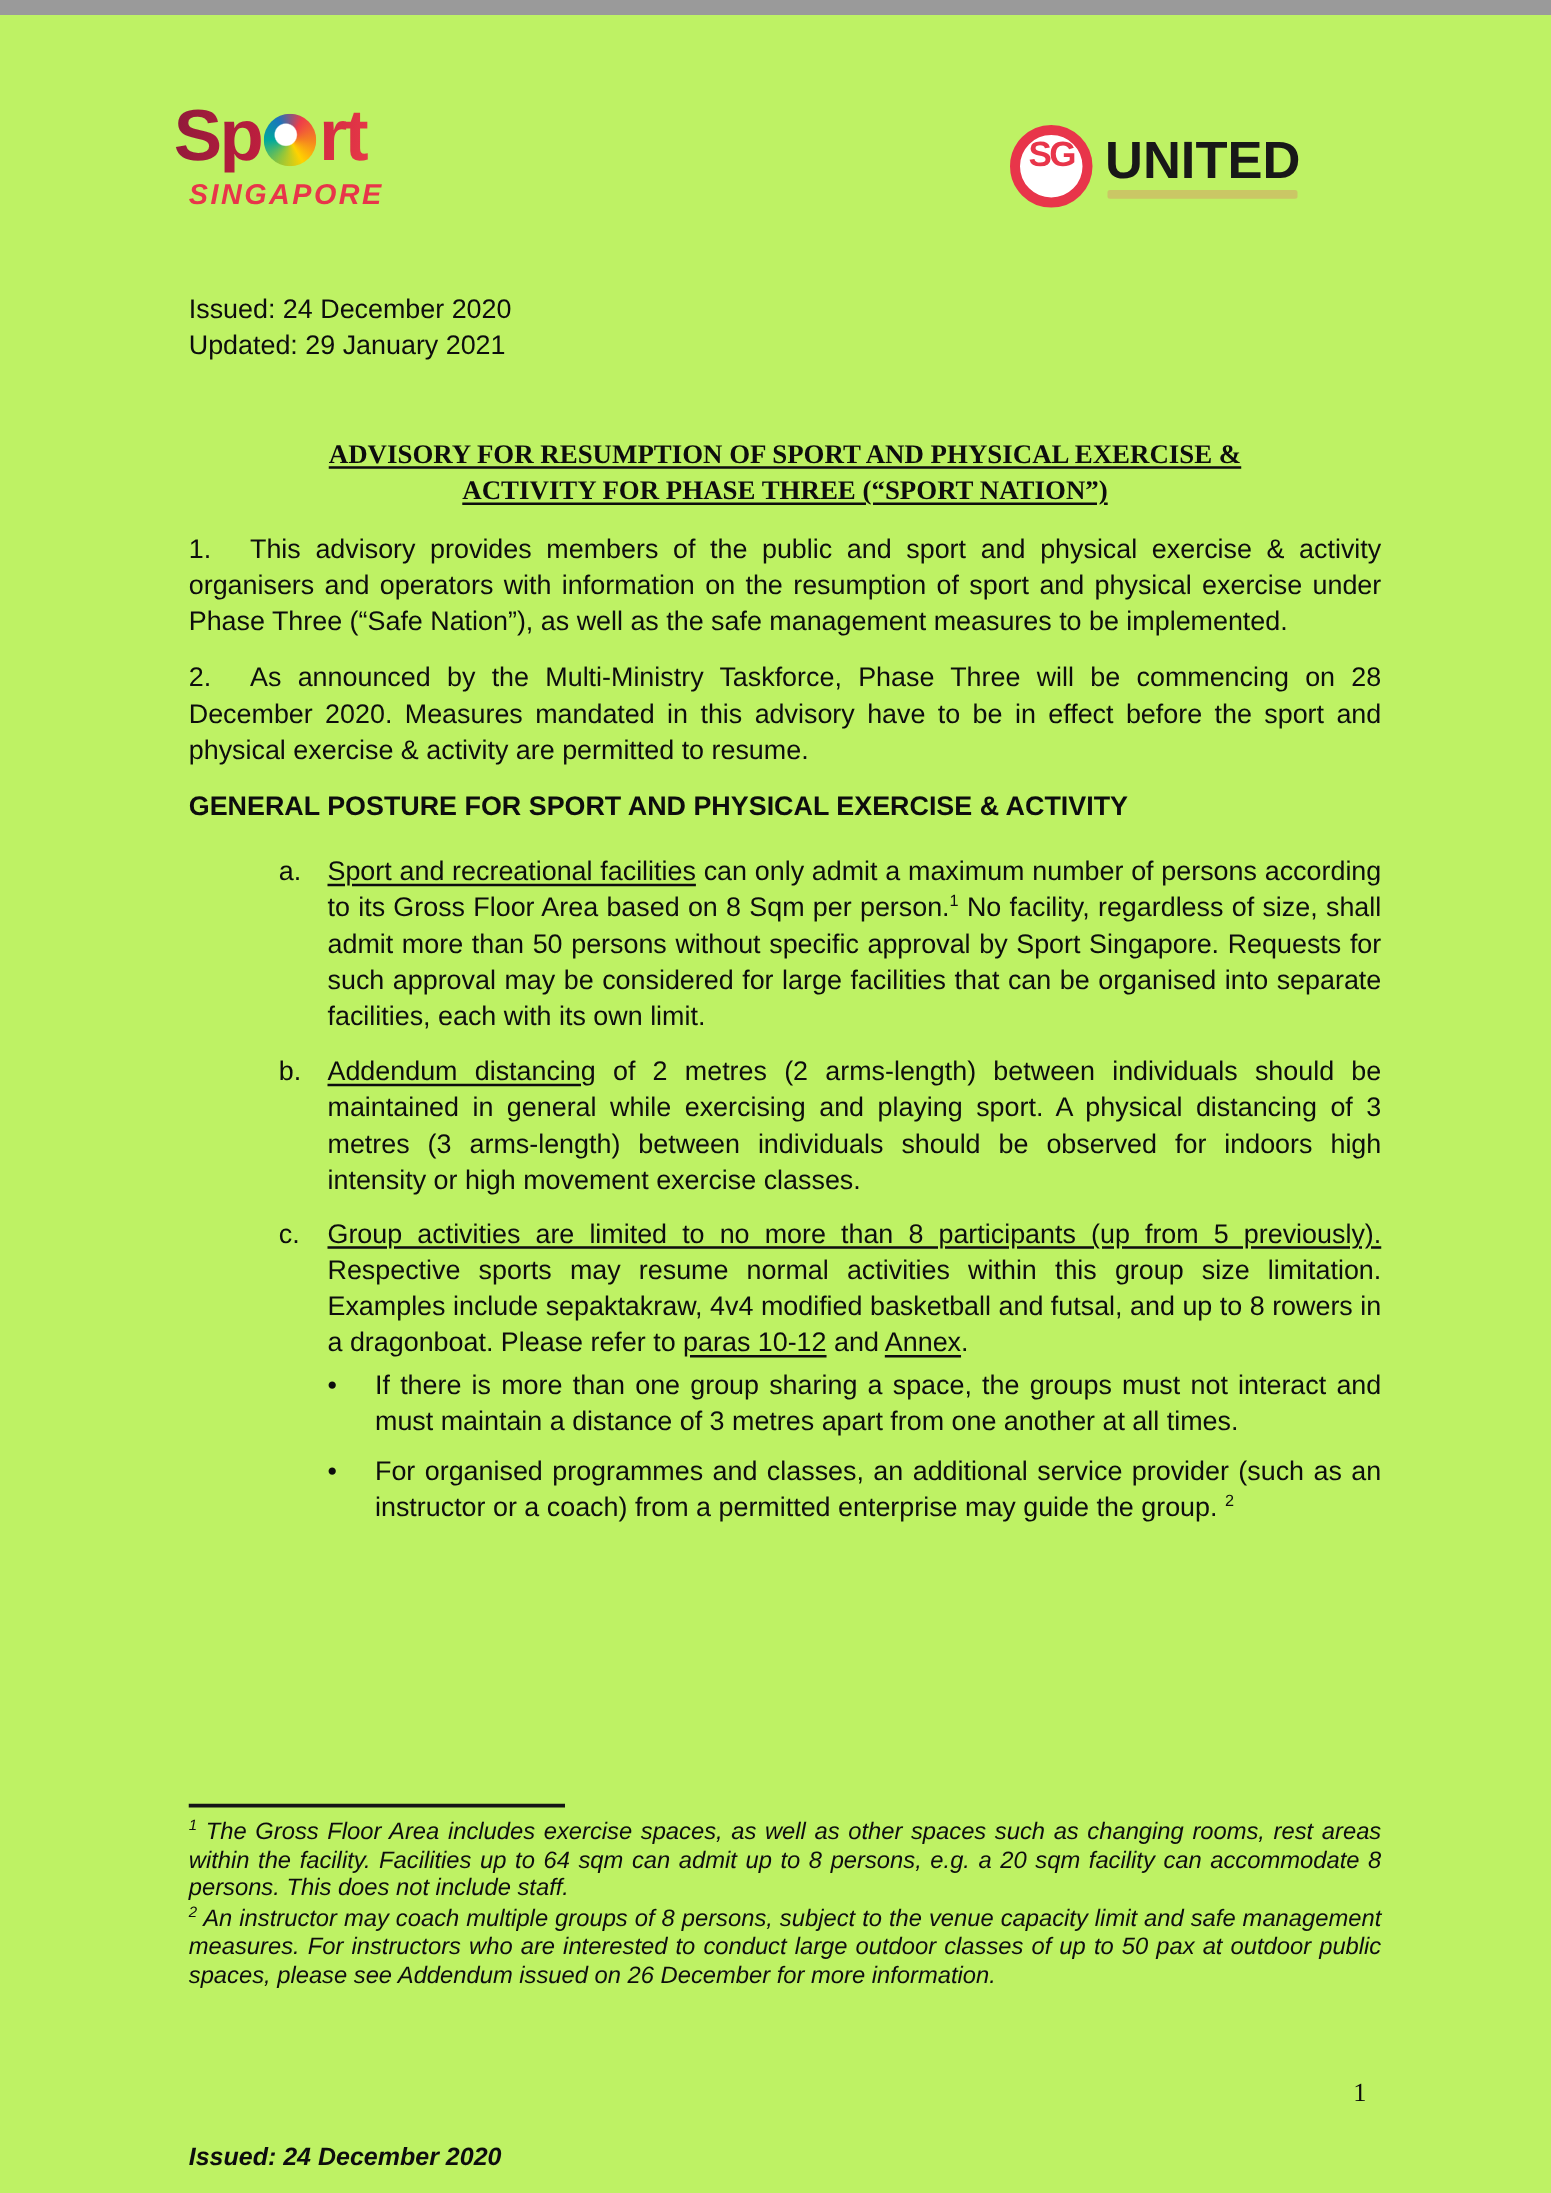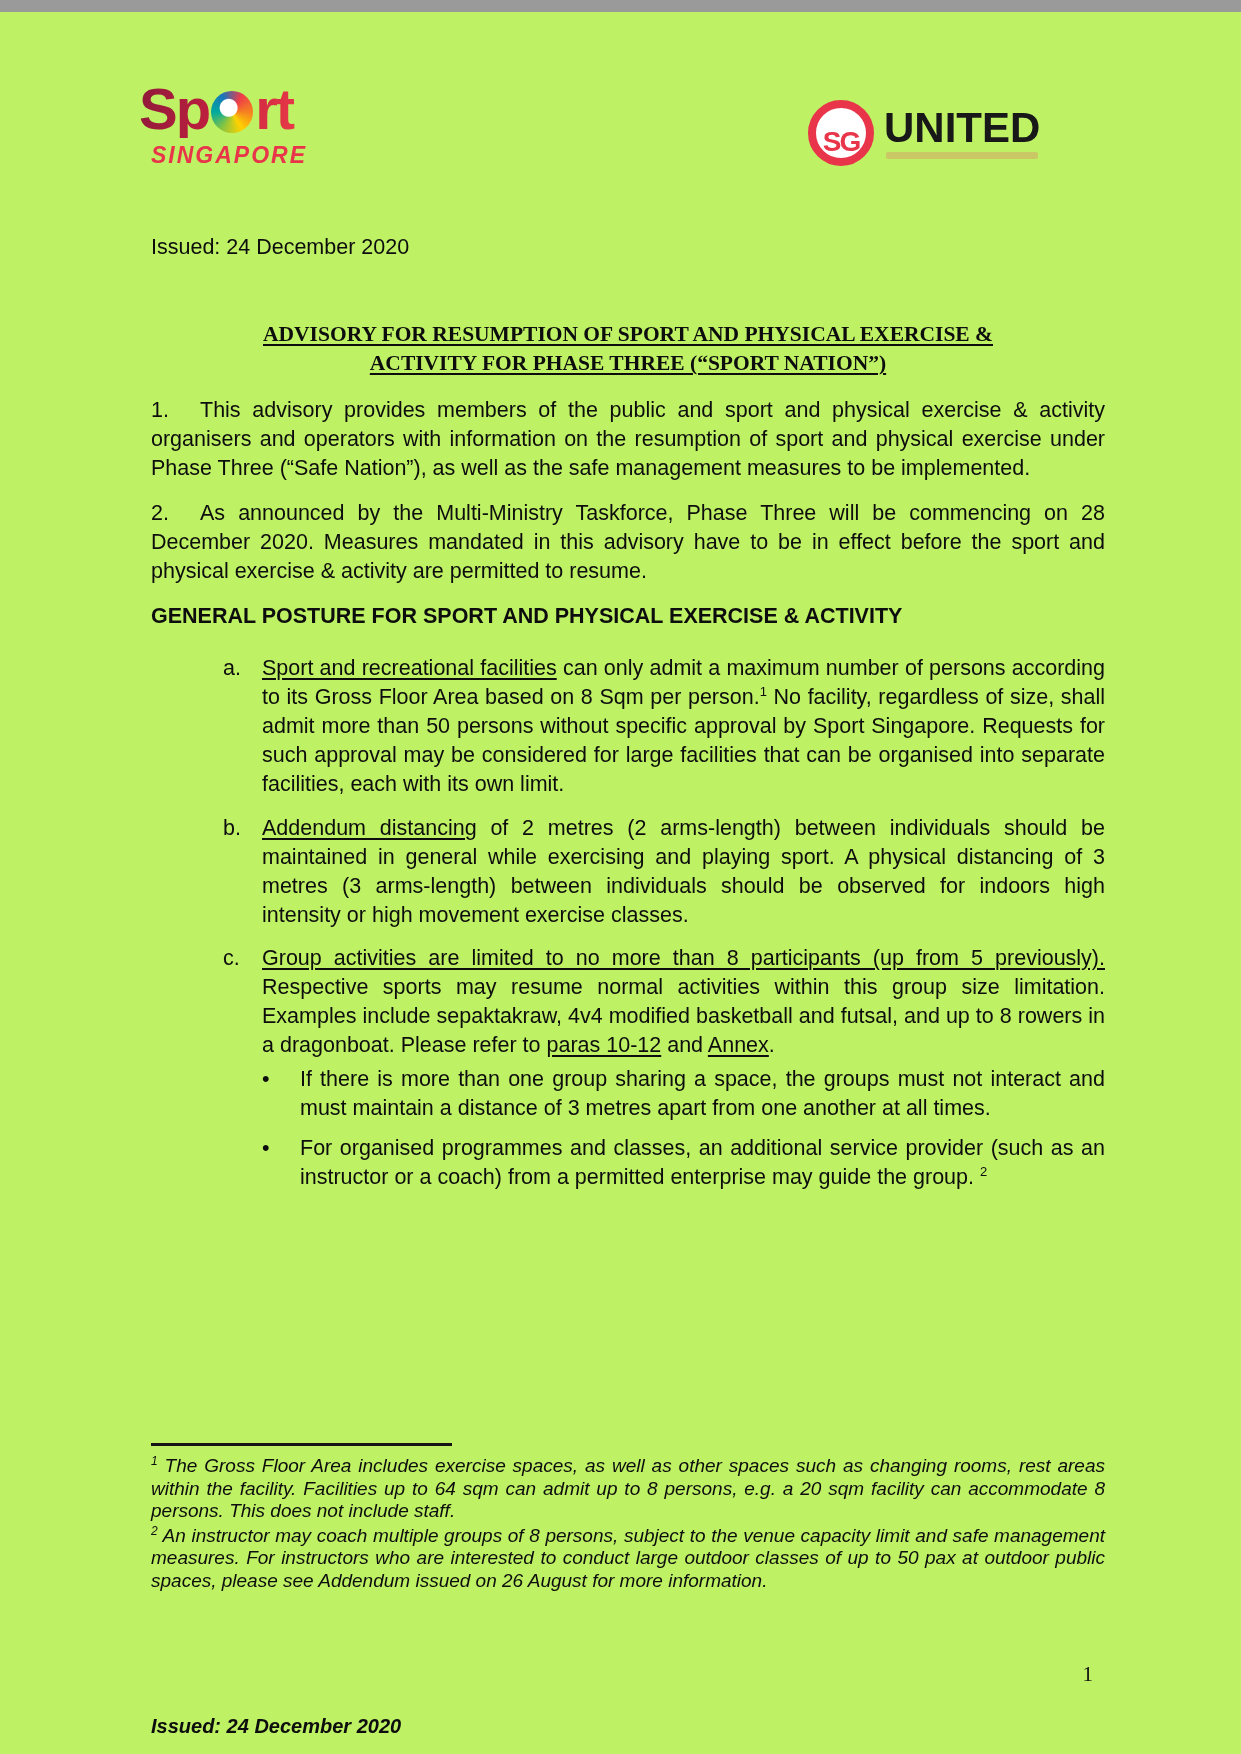--- a/index.html
+++ b/index.html
@@ -30,21 +30,21 @@
       conic-gradient(from 30deg, #ee3d49, #f58220, #ffd200, #8bc53f, #00a99d, #1b75bb, #ee3d49);
   }
   .sport-sub {
     margin-top:6px; padding-left:12px;
     font-size:23px; font-style:italic; font-weight:700;
     color:#e8354a; letter-spacing:2px;
   }
   .sgu-logo {position:absolute; left:808px; top:88px; display:flex; align-items:center; gap:10px;}
   .sg-circle {
     width:50px; height:50px; border:8px solid #e8354a; border-radius:50%;
-    display:flex; align-items:flex-end; justify-content:center; background:#fff;
+    display:flex; align-items:flex-start; justify-content:center; background:#fff;
   }
   .sg-circle-text {font-size:28px; font-weight:800; color:#e8354a; letter-spacing:-2px;}
   .sgu-col {display:flex; flex-direction:column;align-items:center;}
   .sgu-word {font-size:42px; font-weight:800; color:#181818; letter-spacing:0px; line-height:1;}
   .sgu-tagline {height:7px; width:152px; background:rgba(234,90,105,0.28); border-radius:2px; margin-top:3px;}
 
   
   .bodytext {font-size:21.5px; line-height:29px;}
   .dates {}
   .dates div {white-space:nowrap;}
@@ -104,20 +104,21 @@
       <span class="sg-circle-text">SG</span>
     </div>
     <div class="sgu-col">
       <span class="sgu-word">UNITED</span>
       <span class="sgu-tagline"></span>
     </div>
   </div>
 
   <div class="bodytext dates">
     <div>Issued: 24 December 2020</div>
+    <div>Updated: 29 January 2021</div>
   </div>
 
   <div class="doc-title">
     <div><span class="u">ADVISORY FOR RESUMPTION OF SPORT AND PHYSICAL EXERCISE &amp;</span></div>
     <div><span class="u">ACTIVITY FOR PHASE THREE (“SPORT NATION”)</span></div>
   </div>
 
   <div class="bodytext para first">
     <span class="pnum">1.</span><span>This advisory provides members of the public and sport and physical exercise &amp; activity organisers and operators with information on the resumption of sport and physical exercise under Phase Three (“Safe Nation”), as well as the safe management measures to be implemented.</span>
   </div>
@@ -162,21 +163,21 @@
     </div>
   </div>
 
   <div class="fn-block">
     <div class="fn-divider"></div>
     <div class="footnotes">
       <div class="fn one">
         <sup>1</sup><span>  The Gross Floor Area includes exercise spaces, as well as other spaces such as changing rooms, rest areas within the facility. Facilities up to 64 sqm can admit up to 8 persons, e.g. a 20 sqm facility can accommodate 8 persons. This does not include staff.</span>
       </div>
       <div class="fn two">
-        <sup>2</sup><span> An instructor may coach multiple groups of 8 persons, subject to the venue capacity limit and safe management measures. For instructors who are interested to conduct large outdoor classes of up to 50 pax at outdoor public spaces, please see Addendum issued on 26 August for more information.</span>
+        <sup>2</sup><span> An instructor may coach multiple groups of 8 persons, subject to the venue capacity limit and safe management measures. For instructors who are interested to conduct large outdoor classes of up to 50 pax at outdoor public spaces, please see Addendum issued on 26 December for more information.</span>
       </div>
     </div>
   </div>
 
   <div class="page-num">1</div>
   <div class="footer-issued">Issued: 24 December 2020</div>
 
 </div>
 
 </body></html>

